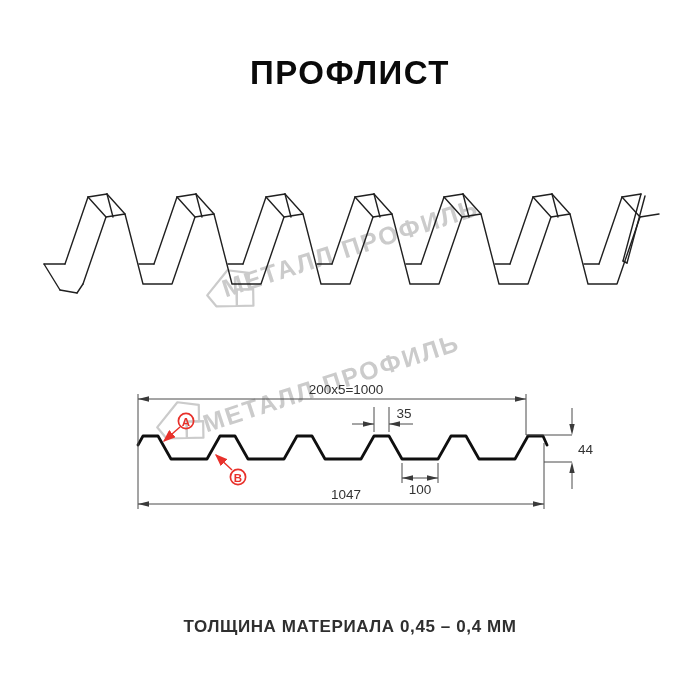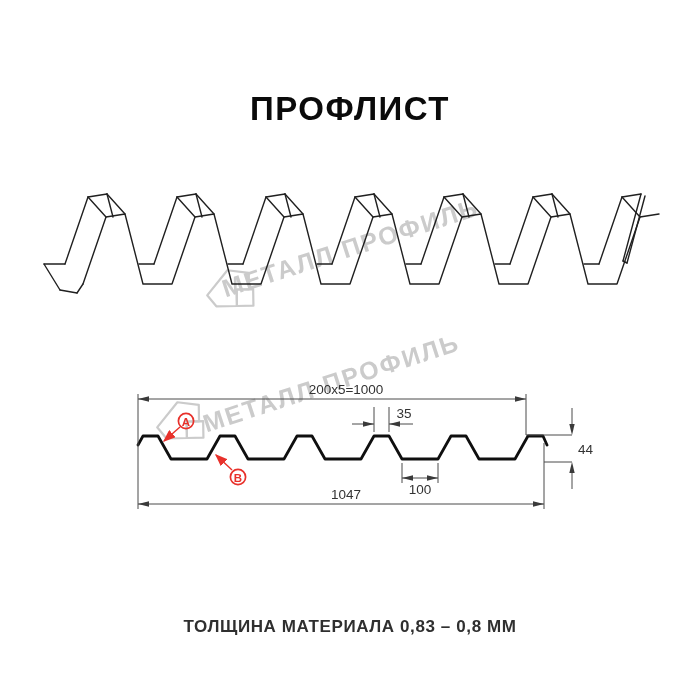--- a/index.html
+++ b/index.html
@@ -1,19 +1,19 @@
 <!DOCTYPE html>
 <html style="--accent: #e8312b; --wm: #cbcbcb;"><head>
 <meta charset="utf-8">
 <style>
   html,body{margin:0;padding:0;background:#fff;}
   #page{position:relative;width:700px;height:700px;background:#ffffff;overflow:hidden;
         font-family:"Liberation Sans",sans-serif;}
   .title{position:absolute;top:54px;left:0;width:700px;text-align:center;
-         font-size:33px;font-weight:800;letter-spacing:1.5px;color:#0a0a0a;margin-top:36px;}
+         font-size:33px;font-weight:800;letter-spacing:1.5px;color:#0a0a0a;}
   .subtitle{position:absolute;top:99px;left:0;width:700px;text-align:center;
          font-size:14px;font-weight:700;letter-spacing:1px;color:#111;}
   .footer{position:absolute;top:617px;left:0;width:700px;text-align:center;
          font-size:17px;font-weight:600;letter-spacing:0.6px;color:#2f2f2f;}
   svg{position:absolute;top:0;left:0;}
   .dimline{stroke:#4a4a4a;stroke-width:1;fill:none;}
   .dimtext{fill:#333;font-size:13.5px;font-family:"Liberation Sans",sans-serif;}
   .arrow{fill:#3a3a3a;stroke:none;}
   .profile{stroke:#0f0f0f;stroke-width:2.8;fill:none;stroke-linejoin:round;stroke-linecap:round;}
   .wm{fill:var(--wm,#cbcbcb);font-weight:700;font-size:25px;letter-spacing:2px;
@@ -150,14 +150,14 @@
       </g>
 
       <g>
         <circle class="red" cx="238" cy="477" r="7.6" fill="none" stroke-width="1.7"></circle>
         <text class="redtext" x="238" y="481.5" text-anchor="middle">B</text>
         <line class="red" x1="232" y1="470" x2="216" y2="455" stroke-width="1.4" marker-end="url(#ra)"></line>
       </g>
     </g>
   </svg>
 
-  <div class="footer">ТОЛЩИНА МАТЕРИАЛА 0,83 – 0,8 ММ</div>
+  <div class="footer">ТОЛЩИНА МАТЕРИАЛА 0,45 – 0,4 ММ</div>
 </div>
 
 </body></html>

